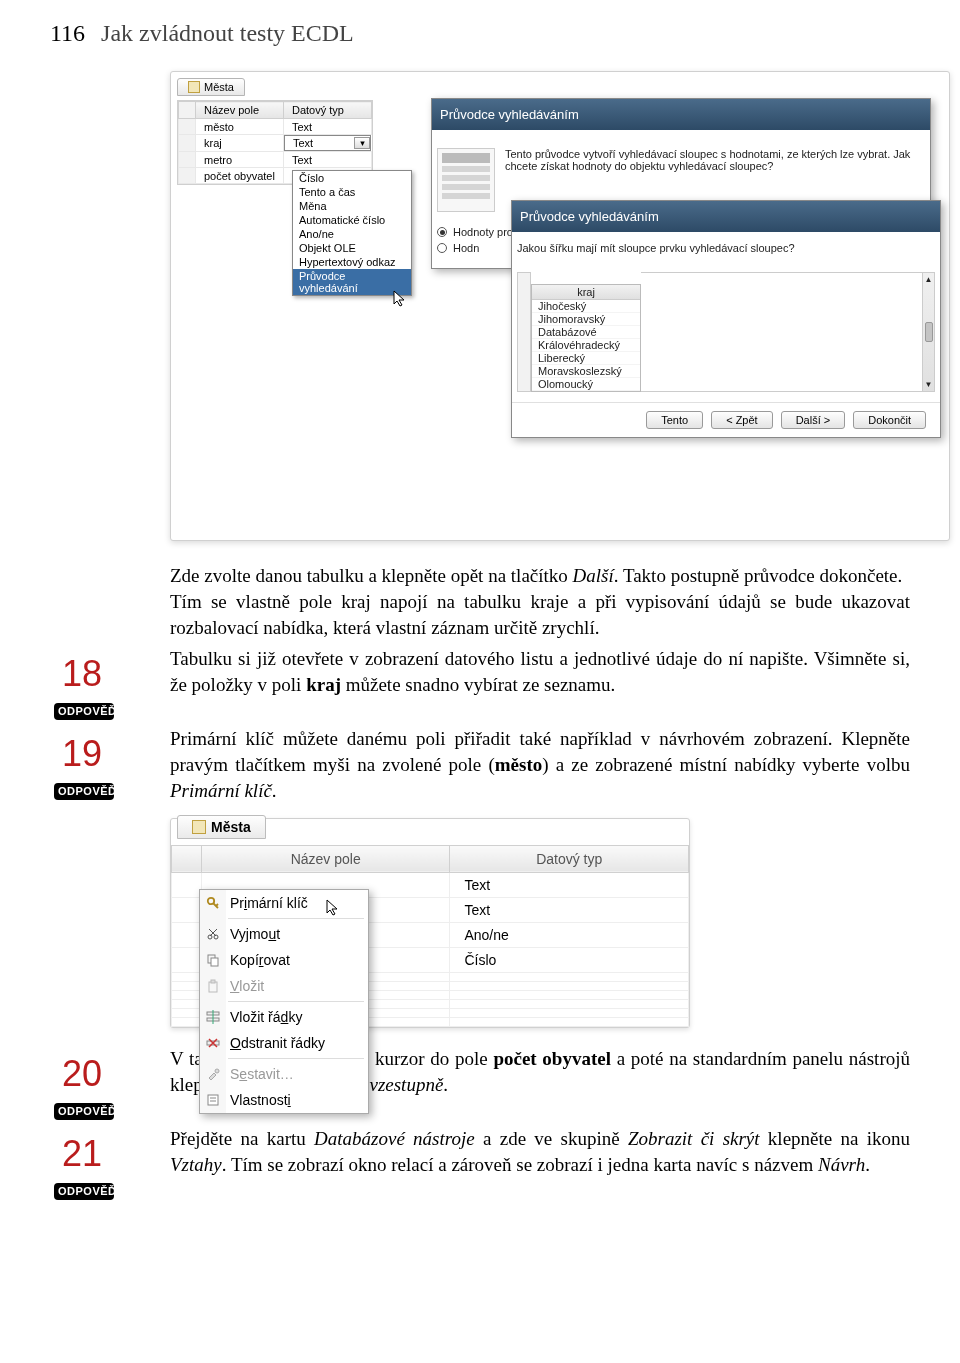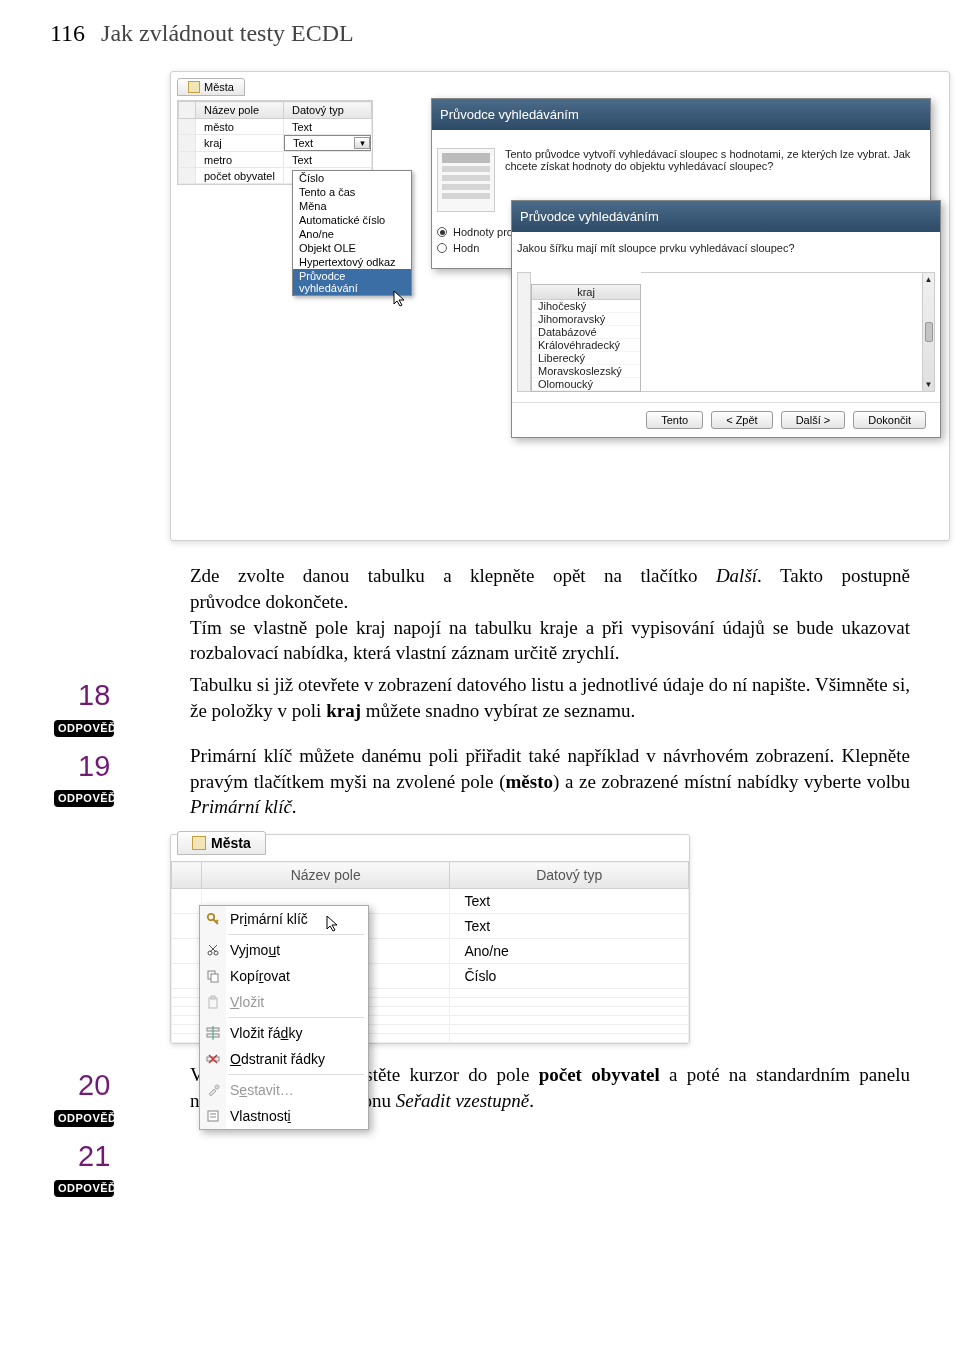--- a/index.html
+++ b/index.html
@@ -115,23 +115,23 @@
   .wiz2 .list .hdr { background:linear-gradient(#f2f2f2,#e0e0e0); border-bottom:1px solid #ccc; text-align:center; padding:1px 0; font-size:11px;}
   .wiz2 .list div.row { padding:0 6px; font-size:11px; border-bottom:1px solid #f4f4f4;}
   .wiz2 .scroll { width:12px; background:linear-gradient(#f0f0f0,#e0e0e0); border-left:1px solid #ccc;}
   .wiz2 .listwrap { display:flex; }
   .dropbtn {
     width:16px; border:1px solid #999; background:linear-gradient(#fff,#ddd);
     display:inline-flex; align-items:center; justify-content:center; font-size:9px;
   }
 
   .body-text { margin: 22px 0 0 0; font-size:19px; line-height:1.36; }
-  .body-row { display:flex; align-items:flex-start;gap:20px; }
+  .body-row { display:flex; align-items:flex-start; }
   .gutter { width:120px; flex-shrink:0; padding-top:4px; }
-  .ans-num { font-size:29px; font-family:Arial,Helvetica,sans-serif; color:#701a75; margin-left:28px; }
+  .ans-num { font-size:36px; font-family:Arial,Helvetica,sans-serif; color:#b91c1c; margin-left:12px; }
   .ans-badge {
     display:block;
     background:#000; color:#fff;
     font-family: Arial, Helvetica, sans-serif;
     font-size:11px; font-weight:bold;
     letter-spacing:0.5px;
     padding:1px 4px; margin-top:4px; width:60px; text-align:center;
     border-radius:4px;
     margin-left:4px;
   }
@@ -493,16 +493,19 @@
       </div>
       <div class="para">
 V tabulce <b>Města</b> umístěte kurzor do pole <b>počet obyvatel</b> a poté na standardním panelu nástrojů klepněte na ikonu <i>Seřadit vzestupně</i>.
       </div>
     </div>
     <div class="body-row" style="margin-top:6px;">
       <div class="gutter">
         <div class="ans-num">21</div>
         <div class="ans-badge">ODPOVĚĎ</div>
       </div>
+      <div class="para">
+Přejděte na kartu <i>Databázové nástroje</i> a zde ve skupině <i>Zobrazit či skrýt</i> klepněte na ikonu <i>Vztahy</i>. Tím se zobrazí okno relací a zároveň se zobrazí i jedna karta navíc s&nbsp;názvem <i>Návrh</i>.
+      </div>
     </div>
   </div>
 
 </div>
 
 </body></html>

